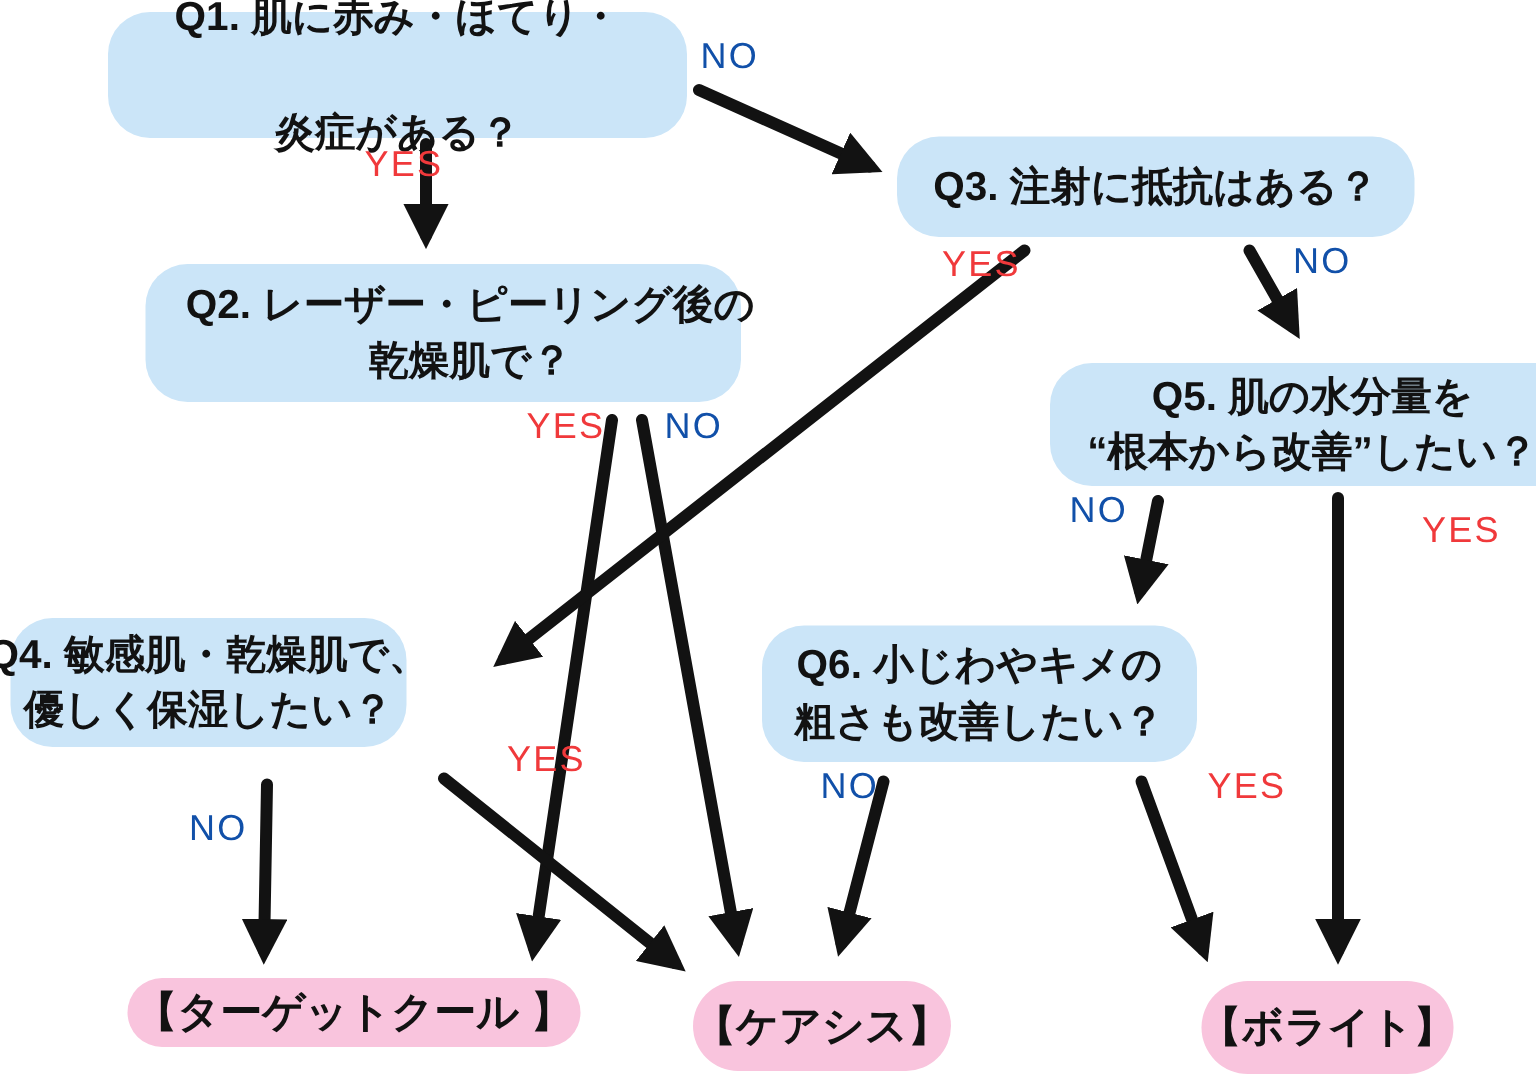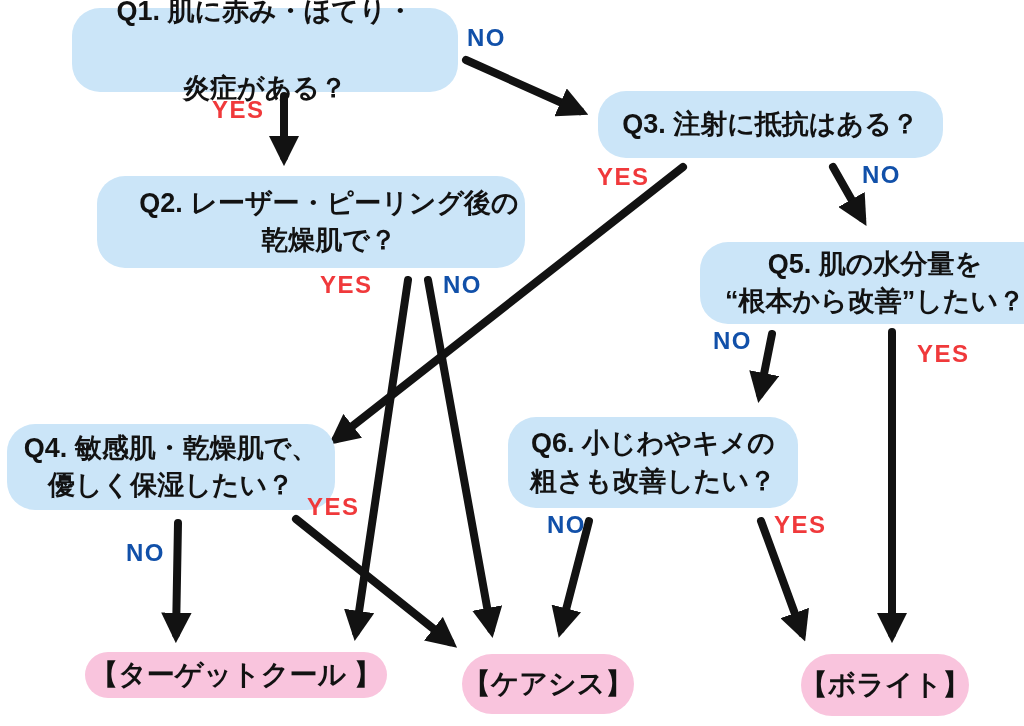--- a/index.html
+++ b/index.html
@@ -8,23 +8,23 @@
     font-family:"Liberation Sans","DejaVu Sans",sans-serif;
   }
   .node{
     position:absolute;display:flex;flex-direction:column;align-items:center;justify-content:center;
     font-weight:bold;color:#121212;text-align:center;box-sizing:border-box;
   }
   .q{background:#cbe5f8;border-radius:28px;font-size:27px;line-height:1.38;}
   .r{background:#f9c4dd;border-radius:31px;font-size:28px;}
   .node span{display:block;white-space:nowrap;}
   .edge-label{
-    position:absolute;font-weight:bold;font-size:24px;letter-spacing:1.5px;white-space:nowrap;
+    position:absolute;font-weight:normal;font-size:24px;letter-spacing:1.5px;white-space:nowrap;
   }
-  .yes{color:#f0393b;}
+  .yes{color:#f0393b;margin-left:31px;}
   .no{color:#1150a9;}
   #arrows{position:absolute;left:0;top:0;pointer-events:none;}
   #arrows line{stroke:#121212;stroke-width:8;stroke-linecap:round;}
 </style>
 </head>
 <body>
 
 <div id="stage">
 
   <svg id="arrows" width="1024" height="726" viewBox="0 0 1024 726">
@@ -45,30 +45,30 @@
     <line x1="772" y1="334" x2="760" y2="394" marker-end="url(#ah)"></line>
     <line x1="761" y1="521" x2="802" y2="633" marker-end="url(#ah)"></line>
     <line x1="589" y1="521" x2="561" y2="629" marker-end="url(#ah)"></line>
   </svg>
 
   <div class="node q" style="left:72px;top:8px;width:386px;height:84px;gap:40px;">
     <span>Q1. 肌に赤み・ほてり・</span>
     <span>炎症がある？</span>
   </div>
 
-  <div class="node q" style="left:97px;top:176px;width:428px;height:92px;padding-left:36px;">
+  <div class="node q" style="left:97px;top:176px;width:397px;height:92px;padding-left:36px;">
     <span>Q2. レーザー・ピーリング後の</span>
     <span>乾燥肌で？</span>
   </div>
 
   <div class="node q" style="left:598px;top:91px;width:345px;height:67px;">
     <span>Q3. 注射に抵抗はある？</span>
   </div>
 
-  <div class="node q" style="left:7px;top:424px;width:328px;height:86px;">
+  <div class="node q" style="left:7px;top:412px;width:264px;height:86px;">
     <span>Q4. 敏感肌・乾燥肌で、</span>
     <span>優しく保湿したい？</span>
   </div>
 
   <div class="node q" style="left:664px;top:242px;width:350px;height:82px;margin-left:36px;">
     <span>Q5. 肌の水分量を</span>
     <span>“根本から改善”したい？</span>
   </div>
 
   <div class="node q" style="left:508px;top:417px;width:290px;height:91px;">

